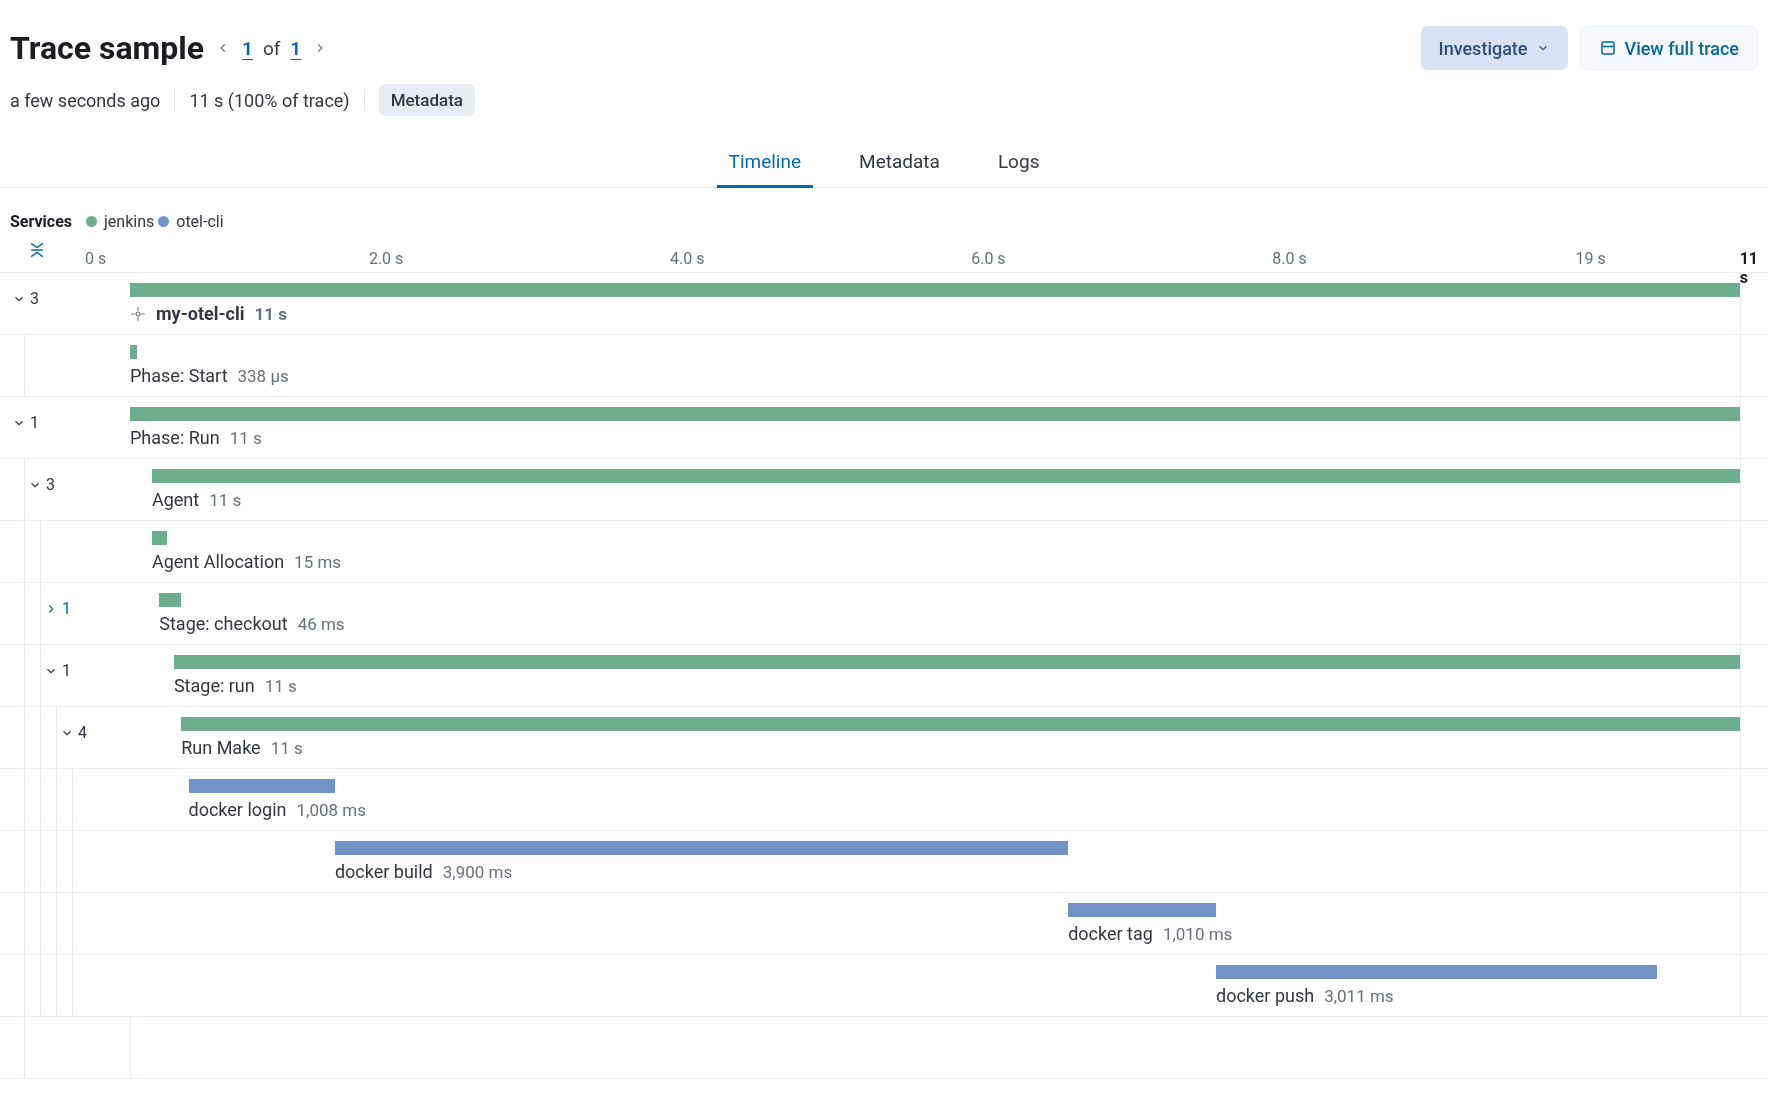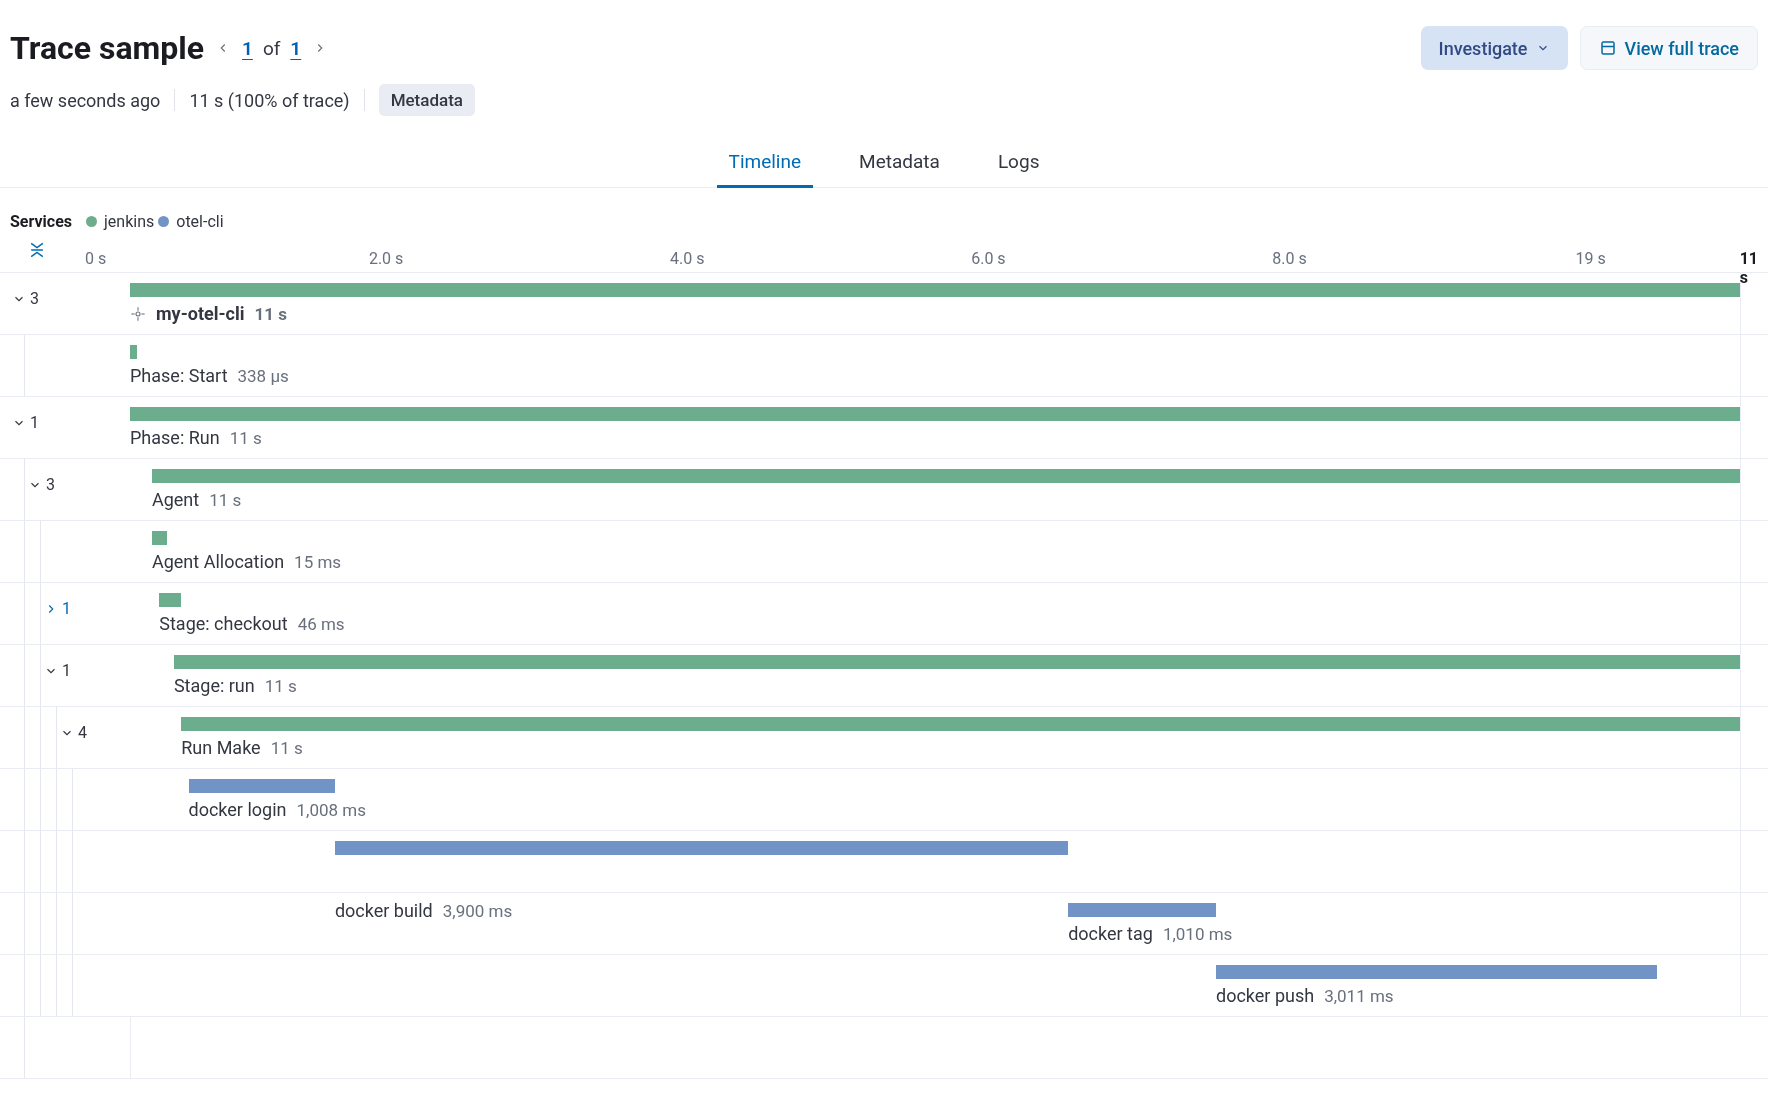--- a/index.html
+++ b/index.html
@@ -325,21 +325,21 @@
       </div>
       <div class="row">
         <div class="hier">
           <div class="vline" style="left: 24px;"></div>
           <div class="vline" style="left: 40px;"></div>
           <div class="vline" style="left: 56px;"></div>
           <div class="vline" style="left: 72px;"></div>
         </div>
         <div class="bars" style="height: 56px;">
           <div class="bar blue" style="left: 12.7273%; width: 45.5455%;"></div>
-          <div class="caption" style="left: 12.7273%; margin-top: 39px;">
+          <div class="caption" style="left: 12.7273%;">
             <span>docker build</span>
             <span class="dur">3,900 ms</span>
           </div>
         </div>
         <div class="rail-right"></div>
       </div>
       <div class="row">
         <div class="hier">
           <div class="vline" style="left: 24px;"></div>
           <div class="vline" style="left: 40px;"></div>

